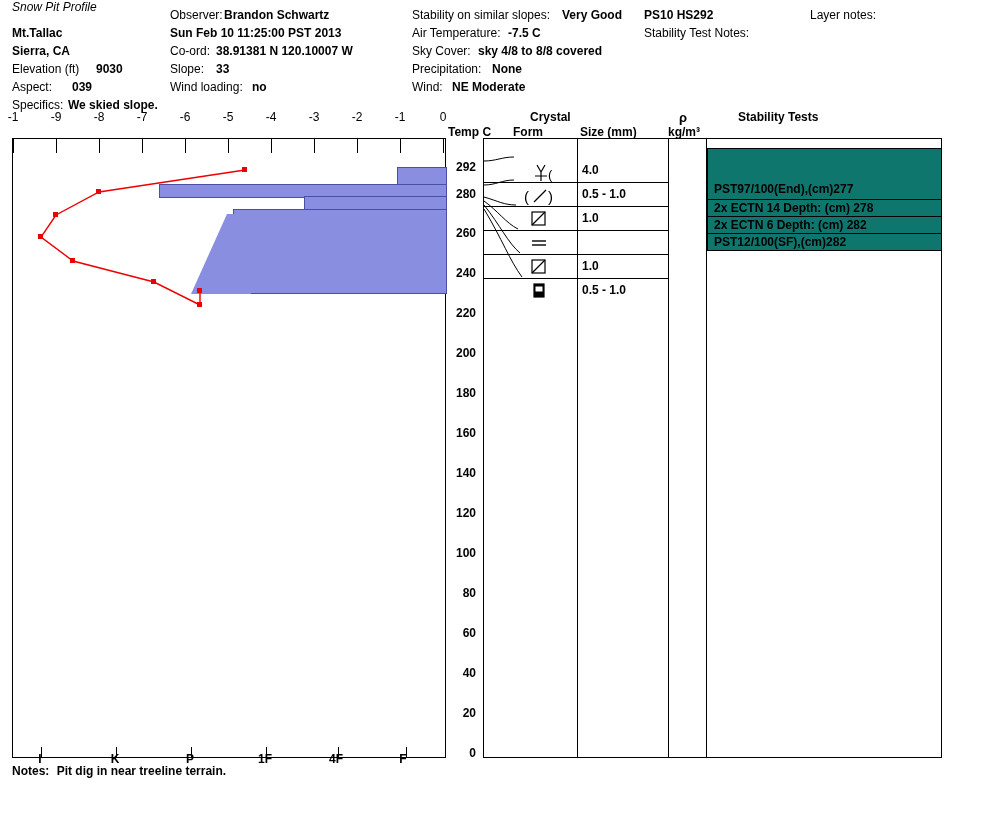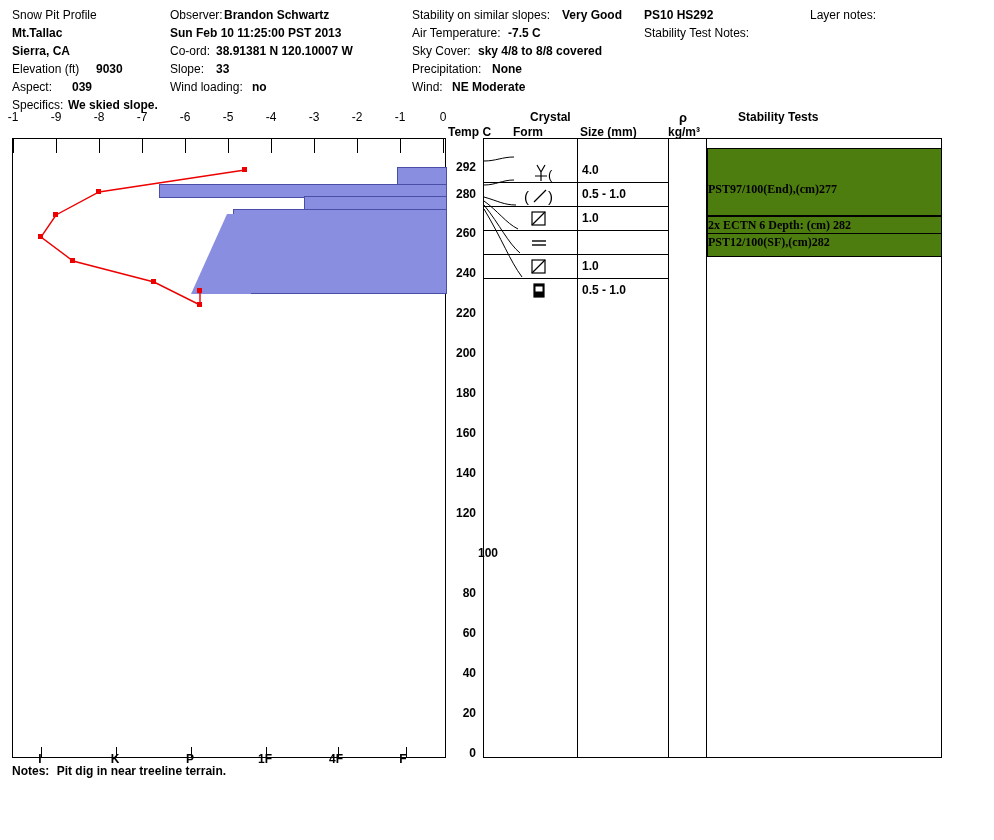--- a/index.html
+++ b/index.html
@@ -57,36 +57,36 @@
   #gridframe {
     position: absolute; left: 483px; top: 138px; width: 459px; height: 620px;
     border: 1px solid #000;
   }
   .vline { position: absolute; top: 0; bottom: 0; width: 1px; background: #000; }
   .rowline { position: absolute; height: 1px; background: #000; }
   .cellText {
     position: absolute; font-size: 12px; font-weight: bold; white-space: nowrap;
   }
   .stbox {
-    position: absolute; border: 1px solid #000; background: #4d7c0f;
+    position: absolute; border: 1px solid #000; background: #0f766e;
     font-size: 12px; font-weight: bold; white-space: nowrap;
-    padding-left: 0; line-height: 16px; font-family: Liberation Serif, serif;
+    padding-left: 6px; line-height: 16px;
   }
   .crystal {
     position: absolute; font-size: 13px; text-align: center;
   }
   #notes {
     position: absolute; left: 12px; top: 764px; font-size: 12px; white-space: nowrap;
   }
 </style>
 </head>
 <body>
 
 <div id="header">
-  <div class="hrow" style="left:12px; top:8px;">Snow Pit Profile</div>
+  <div class="hrow" style="left:12px; top:0;font-style:italic;">Snow Pit Profile</div>
   <div class="hrow val" style="left:12px; top:26px;">Mt.Tallac</div>
   <div class="hrow val" style="left:12px; top:44px;">Sierra, CA</div>
   <div class="hrow lbl" style="left:12px; top:62px;">Elevation (ft)</div>
   <div class="hrow val" style="left:96px; top:62px;">9030</div>
   <div class="hrow lbl" style="left:12px; top:80px;">Aspect:</div>
   <div class="hrow val" style="left:72px; top:80px;">039</div>
   <div class="hrow lbl" style="left:12px; top:98px;">Specifics:</div>
   <div class="hrow val" style="left:68px; top:98px;">We skied slope.</div>
 
   <div class="hrow lbl" style="left:170px; top:8px;">Observer:</div>
@@ -184,21 +184,21 @@
   <div class="ytick" style="left:446px; top:160px;">292</div>
   <div class="ytick" style="left:446px; top:187px;">280</div>
   <div class="ytick" style="left:446px; top:226px;">260</div>
   <div class="ytick" style="left:446px; top:266px;padding-left:6px;">240</div>
   <div class="ytick" style="left:446px; top:306px;">220</div>
   <div class="ytick" style="left:446px; top:346px;">200</div>
   <div class="ytick" style="left:446px; top:386px;">180</div>
   <div class="ytick" style="left:446px; top:426px;">160</div>
   <div class="ytick" style="left:446px; top:466px;">140</div>
   <div class="ytick" style="left:446px; top:506px;">120</div>
-  <div class="ytick" style="left:468px; top:546px;">100</div>
+  <div class="ytick" style="left:446px; top:546px;">100</div>
   <div class="ytick" style="left:446px; top:586px;">80</div>
   <div class="ytick" style="left:446px; top:626px;">60</div>
   <div class="ytick" style="left:446px; top:666px;">40</div>
   <div class="ytick" style="left:446px; top:706px;">20</div>
   <div class="ytick" style="left:446px; top:746px;">0</div>
 </div>
 
 <div id="hardaxis">
   <div class="hardtick" style="left:27px;  top:752px;">I</div>
   <div class="hardtick" style="left:102px; top:752px;">K</div>
@@ -269,20 +269,21 @@
 
   <div class="cellText" style="left:98px; top:24px;">4.0</div>
   <div class="cellText" style="left:98px; top:48px;">0.5 - 1.0</div>
   <div class="cellText" style="left:98px; top:72px;">1.0</div>
   <div class="cellText" style="left:98px; top:96px;"></div>
   <div class="cellText" style="left:98px; top:120px;">1.0</div>
   <div class="cellText" style="left:98px; top:144px;">0.5 - 1.0</div>
 
   <div class="stbox" style="left:223px; top:9px;  width:235px; height:68px;"></div>
   <div class="stbox" style="left:223px; top:42px; width:235px; height:18px; border-top:none; border-bottom:none;">PST97/100(End),(cm)277</div>
+  <div class="stbox" style="left:223px; top:60px; width:235px; height:18px;">2x ECTN 14   Depth: (cm) 278</div>
   <div class="stbox" style="left:223px; top:77px; width:235px; height:18px;">2x ECTN 6   Depth: (cm) 282</div>
-  <div class="stbox" style="left:223px; top:94px; width:235px; height:24px;">PST12/100(SF),(cm)282</div>
+  <div class="stbox" style="left:223px; top:94px; width:235px; height:18px;">PST12/100(SF),(cm)282</div>
 </div>
 
 <div id="notes">
   <span class="b">Notes:</span>
   <span class="b" style="margin-left:4px;">Pit dig in near treeline terrain.</span>
 </div>
 
 </body></html>

